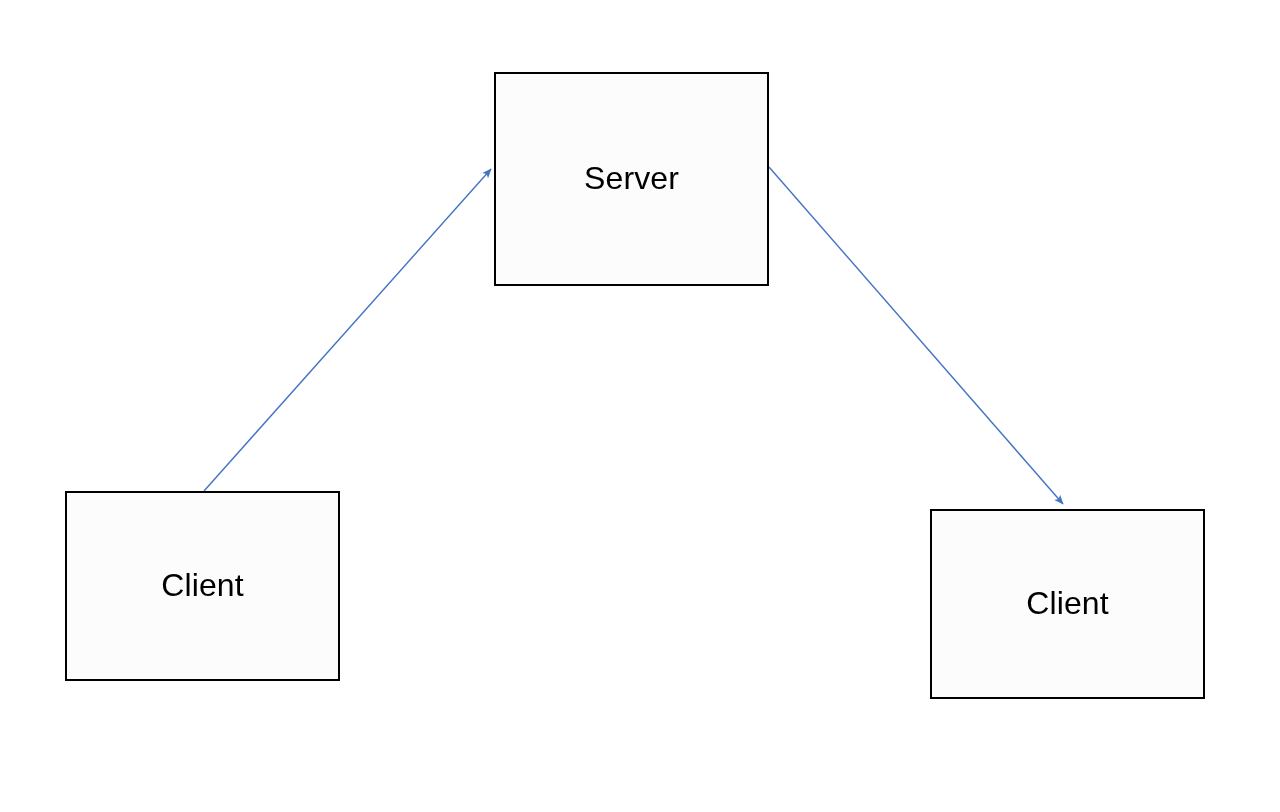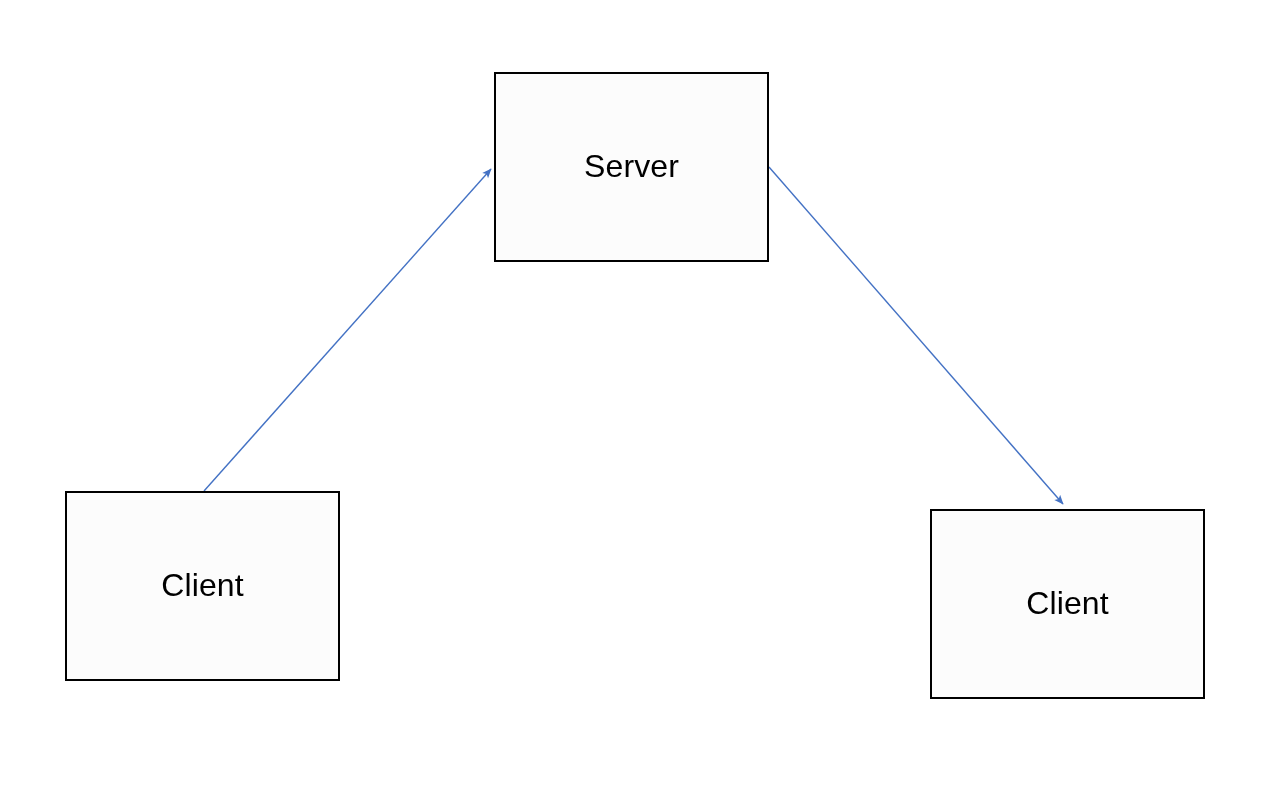--- a/index.html
+++ b/index.html
@@ -77,21 +77,21 @@
       <marker id="arrow-blue" markerWidth="11" markerHeight="11" refX="9.2" refY="4.2" orient="auto" markerUnits="userSpaceOnUse">
         <path d="M0.4,0.3 L10,4.2 L0.4,8.1 L2.6,4.2 Z" fill="#4472c4"></path>
       </marker>
     </defs>
 
     <line x1="204" y1="491" x2="491" y2="169" stroke="#4472c4" stroke-width="1.4" marker-end="url(#arrow-blue)"></line>
 
     <line x1="769" y1="167" x2="1063" y2="504" stroke="#4472c4" stroke-width="1.4" marker-end="url(#arrow-blue)"></line>
   </svg>
 
-  <div class="node" id="node-server" style="left: 494px; top: 72px; width: 275px; height: 190px; background: rgb(252, 252, 252); border-color: rgb(0, 0, 0); border-width: 2px;">
+  <div class="node" id="node-server" style="left: 494px; top: 72px; width: 275px; height: 214px; background: rgb(252, 252, 252); border-color: rgb(0, 0, 0); border-width: 2px;">
     <span class="node-label" style="color: rgb(0, 0, 0); font-size: 32px;">Server</span>
   </div>
 
   <div class="node" id="node-client-left" style="left: 65px; top: 491px; width: 275px; height: 190px; background: rgb(252, 252, 252); border-color: rgb(0, 0, 0); border-width: 2px;">
     <span class="node-label" style="color: rgb(0, 0, 0); font-size: 32px;">Client</span>
   </div>
 
   <div class="node" id="node-client-right" style="left: 930px; top: 509px; width: 275px; height: 190px; background: rgb(252, 252, 252); border-color: rgb(0, 0, 0); border-width: 2px;">
     <span class="node-label" style="color: rgb(0, 0, 0); font-size: 32px;">Client</span>
   </div>

